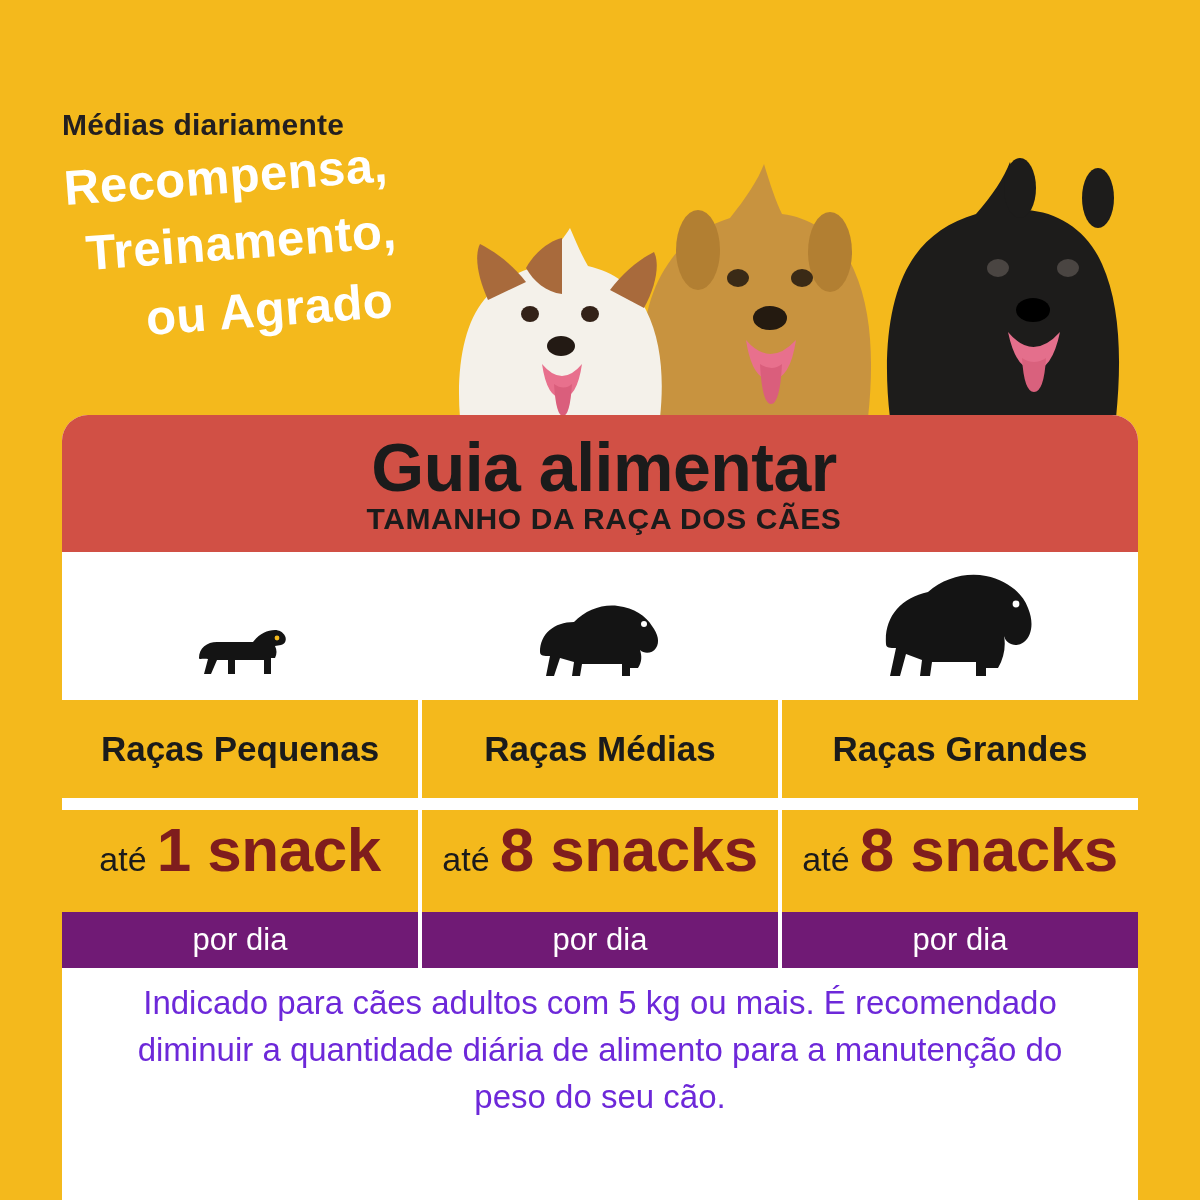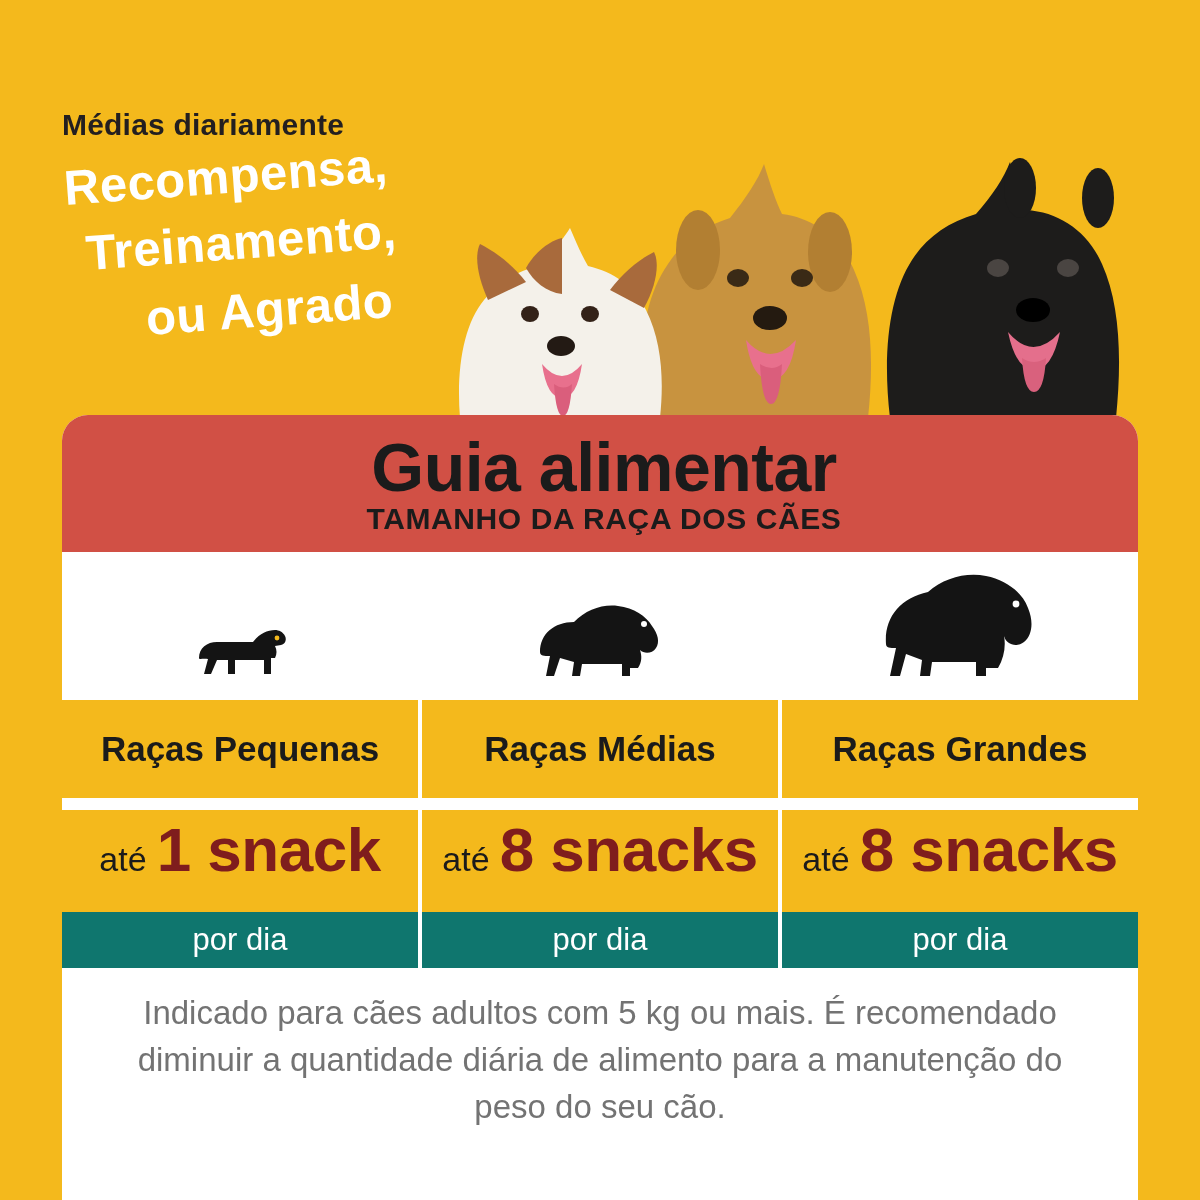--- a/index.html
+++ b/index.html
@@ -160,39 +160,39 @@
   }
 
   
   .day-row {
     display: flex;
     height: 56px;
     background: #ffffff;
   }
   .day-cell {
     flex: 1 1 33.33%;
-    background: #0f766e;
+    background: #701a75;
     color: #ffffff;
     display: flex;
     align-items: center;
     justify-content: center;
     font-family: "Liberation Sans", sans-serif;
     font-size: 31px;
     border-right: 4px solid #ffffff;
   }
   .day-cell:last-child { border-right: none; }
 
   
   .note {
-    padding: 22px 40px 0 40px;
+    padding: 12px 40px 0 40px;
     text-align: center;
     font-family: "Liberation Sans", sans-serif;
     font-size: 33px;
     line-height: 1.42;
-    color: #737373;
+    color: #6d28d9;
   }
 </style>
 </head>
 <body>
 
 <div class="headline-wrap">
   <div class="kicker">Médias diariamente</div>
   <div class="hero-line hero-1">Recompensa,</div>
   <div class="hero-line hero-2">Treinamento,</div>
   <div class="hero-line hero-3">ou Agrado</div>

